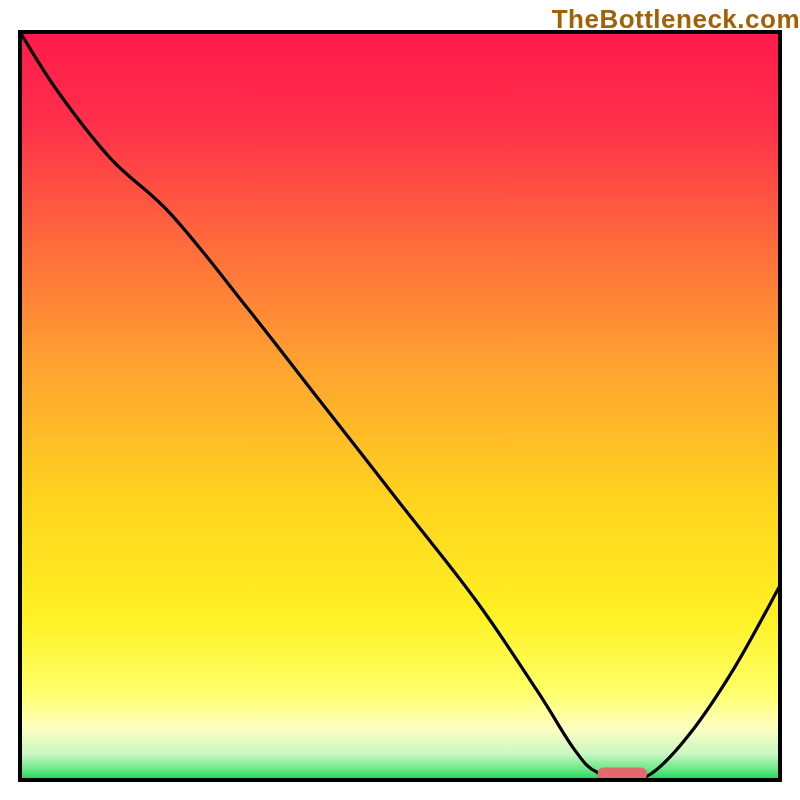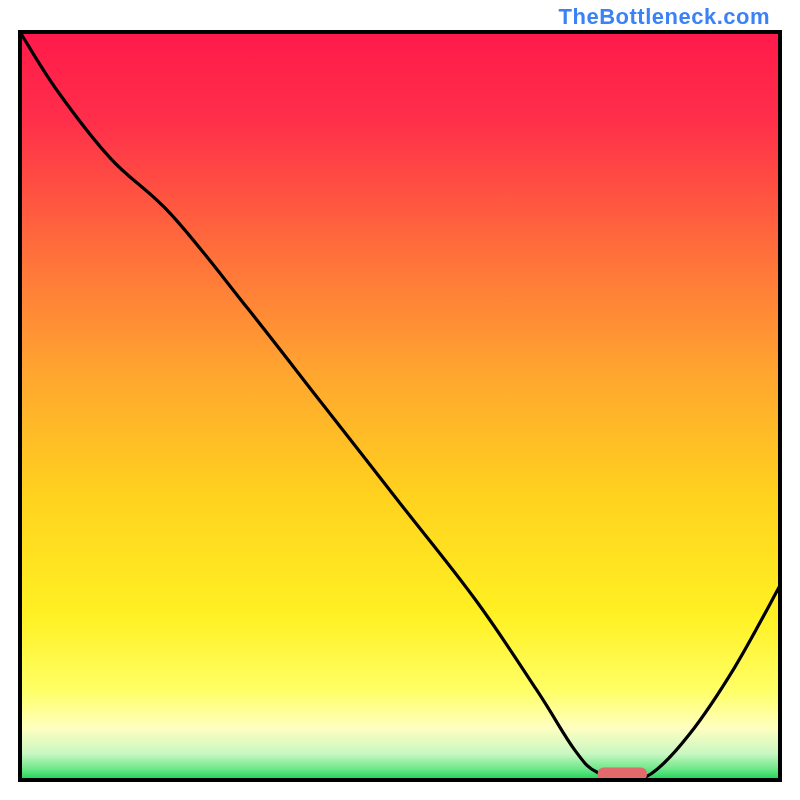--- a/index.html
+++ b/index.html
@@ -12,24 +12,24 @@
     font-family: Arial, Helvetica, sans-serif;
   }
   .stage {
     position: relative;
     width: 800px;
     height: 800px;
   }
   .watermark {
     position: absolute;
     top: 4px;
-    right: 30px;
-    font-size: 22px;
+    right: 0;
+    font-size: 26px;
     font-weight: 600;
-    color: #3b82f6;
+    color: #a16207;
     letter-spacing: 0.5px;
     z-index: 5;
   }
   .plot-frame {
     position: absolute;
     left: 18px;
     top: 30px;
     width: 764px;
     height: 752px;
     z-index: 2;

